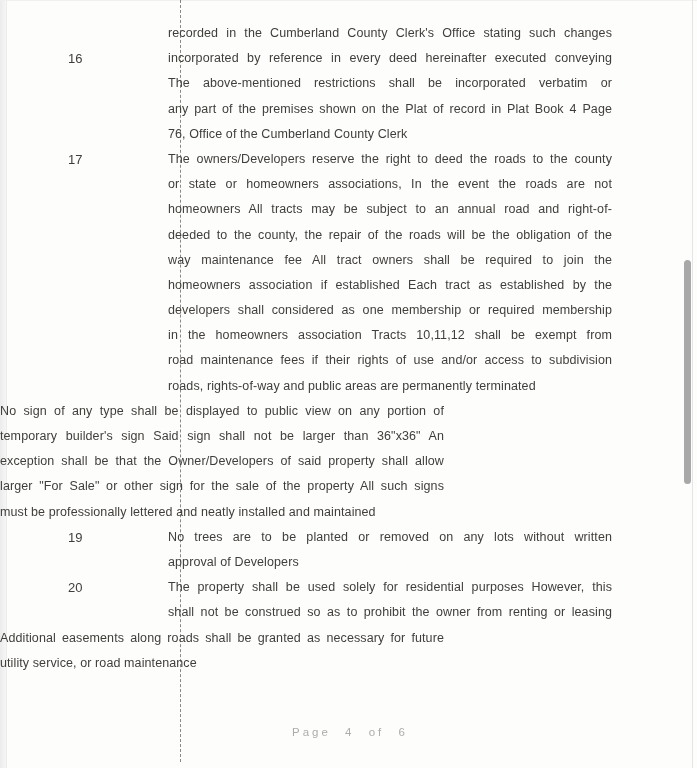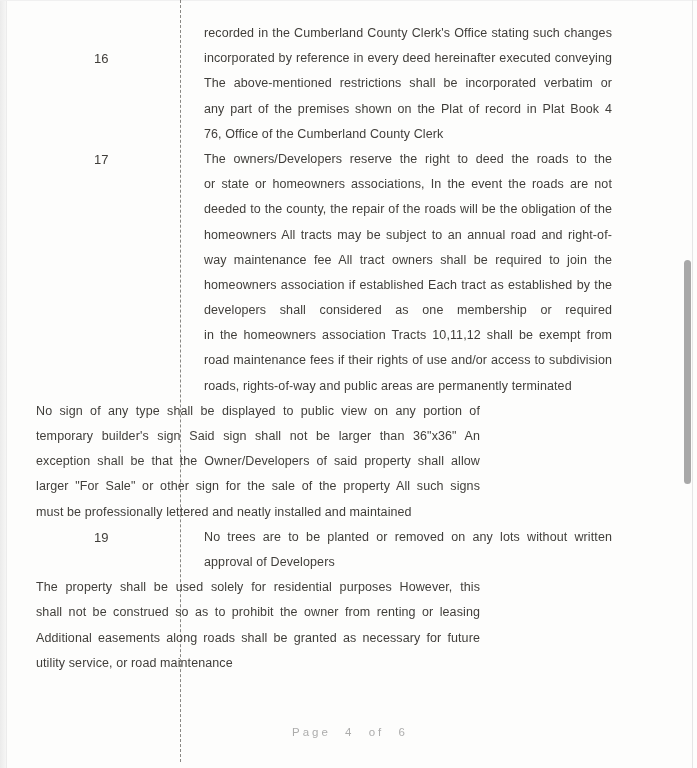--- a/index.html
+++ b/index.html
@@ -33,25 +33,25 @@
     position:absolute;left:180px;top:0;height:762px;width:0;
     border-left:1px dashed var(--crease);
     z-index:3;
   }
   .doc{
     position:absolute;left:0;top:21px;width:612px;z-index:1;
     color:var(--ink);
   }
   .item{display:flex;}
   .num{
-    flex:0 0 168px;box-sizing:border-box;padding-left:94px;
+    flex:0 0 168px;box-sizing:border-box;padding-left:68px;
     font-size:13px;line-height:25.2px;
     color:var(--ink);
   }
-  .lines{width:444px;margin-left:36px;}
+  .lines{width:444px;}
   .line{
     height:25.2px;line-height:25.2px;
     font-size:12.5px;
     text-align:justify;text-align-last:justify;
     overflow:hidden;white-space:normal;
     letter-spacing:0.1px;
   }
   .line.last{text-align-last:left;}
   .footer{
     position:absolute;left:282px;top:726px;z-index:1;
@@ -88,22 +88,22 @@
           <div class="line">The above-mentioned restrictions shall be incorporated verbatim or</div>
           <div class="line">any part of the premises shown on the Plat of record in Plat Book 4 Page</div>
           <div class="line last">76, Office of the Cumberland County Clerk</div>
         </div>
       </div>
       <div class="item">
         <div class="num">17</div>
         <div class="lines">
           <div class="line">The owners/Developers reserve the right to deed the roads to the county</div>
           <div class="line">or state or homeowners associations, In the event the roads are not</div>
+          <div class="line">homeowners All tracts may be subject to an annual road and right-of-</div>
           <div class="line">deeded to the county, the repair of the roads will be the obligation of the</div>
-          <div class="line">homeowners All tracts may be subject to an annual road and right-of-</div>
           <div class="line">way maintenance fee All tract owners shall be required to join the</div>
           <div class="line">homeowners association if established Each tract as established by the</div>
           <div class="line">developers shall considered as one membership or required membership</div>
           <div class="line">in the homeowners association Tracts 10,11,12 shall be exempt from</div>
           <div class="line">road maintenance fees if their rights of use and/or access to subdivision</div>
           <div class="line last">roads, rights-of-way and public areas are permanently terminated</div>
         </div>
       </div>
       <div class="item">
         <div class="lines">
@@ -115,20 +115,21 @@
         </div>
       </div>
       <div class="item">
         <div class="num">19</div>
         <div class="lines">
           <div class="line">No trees are to be planted or removed on any lots without written</div>
           <div class="line last">approval of Developers</div>
         </div>
       </div>
       <div class="item">
+        <div class="num">20</div>
         <div class="lines">
           <div class="line">The property shall be used solely for residential purposes However, this</div>
           <div class="line">shall not be construed so as to prohibit the owner from renting or leasing</div>
         </div>
       </div>
       <div class="item">
         <div class="lines">
           <div class="line">Additional easements along roads shall be granted as necessary for future</div>
           <div class="line last">utility service, or road maintenance</div>
         </div>

